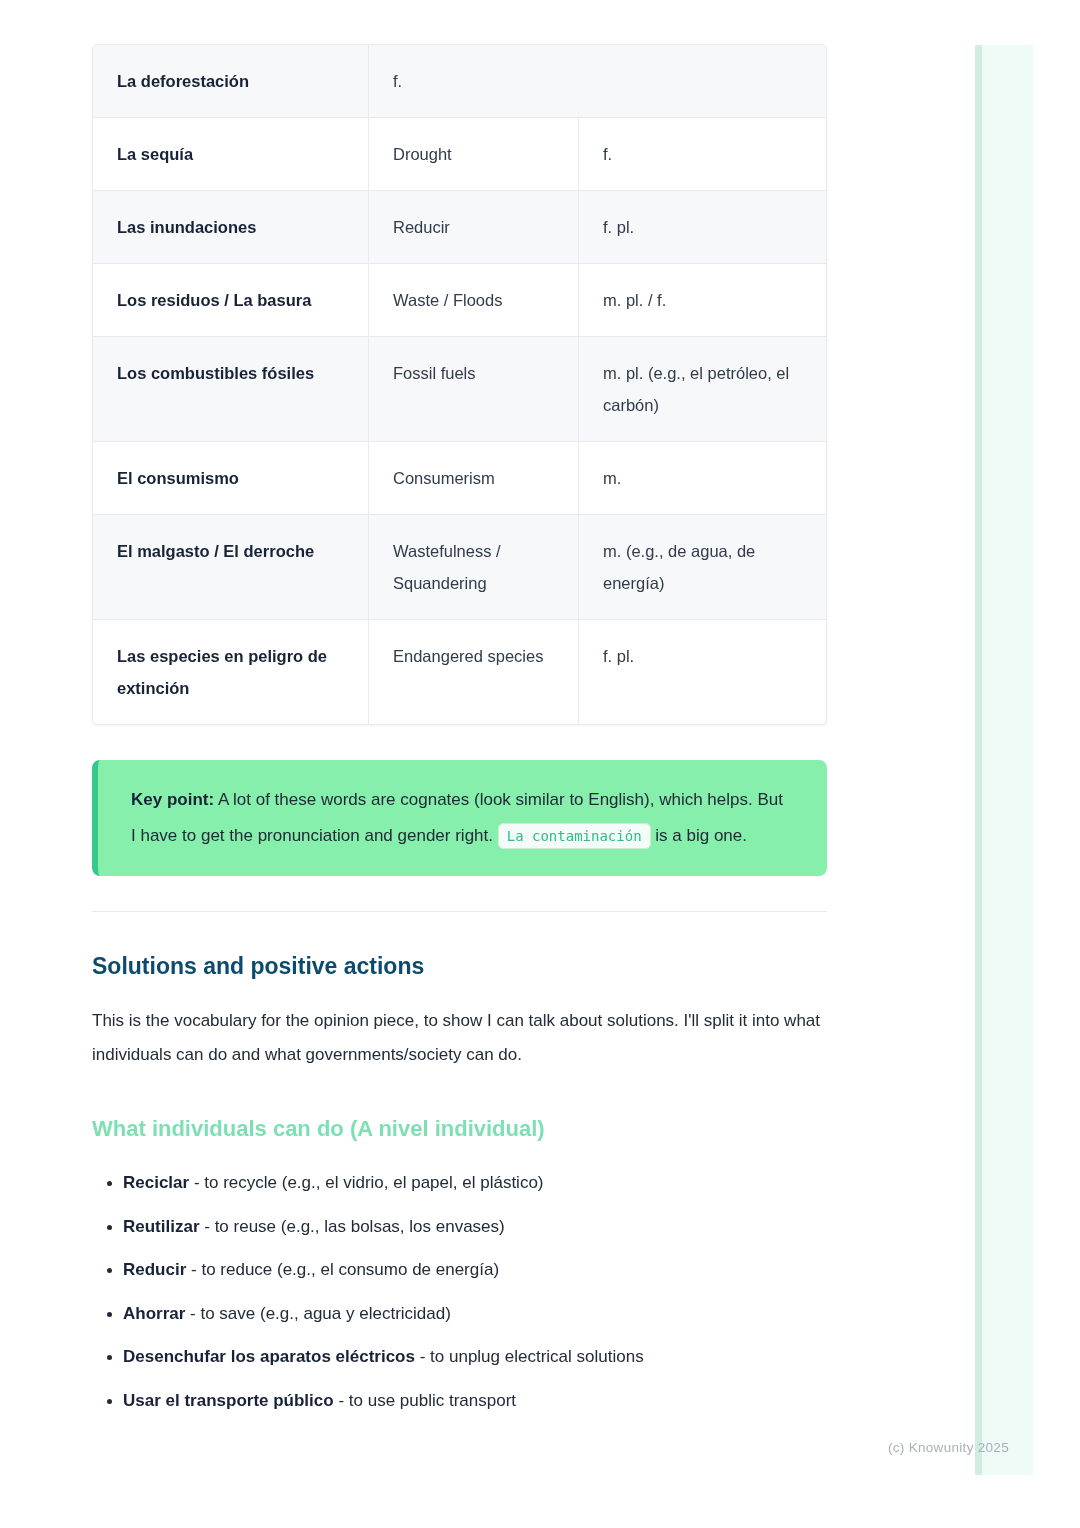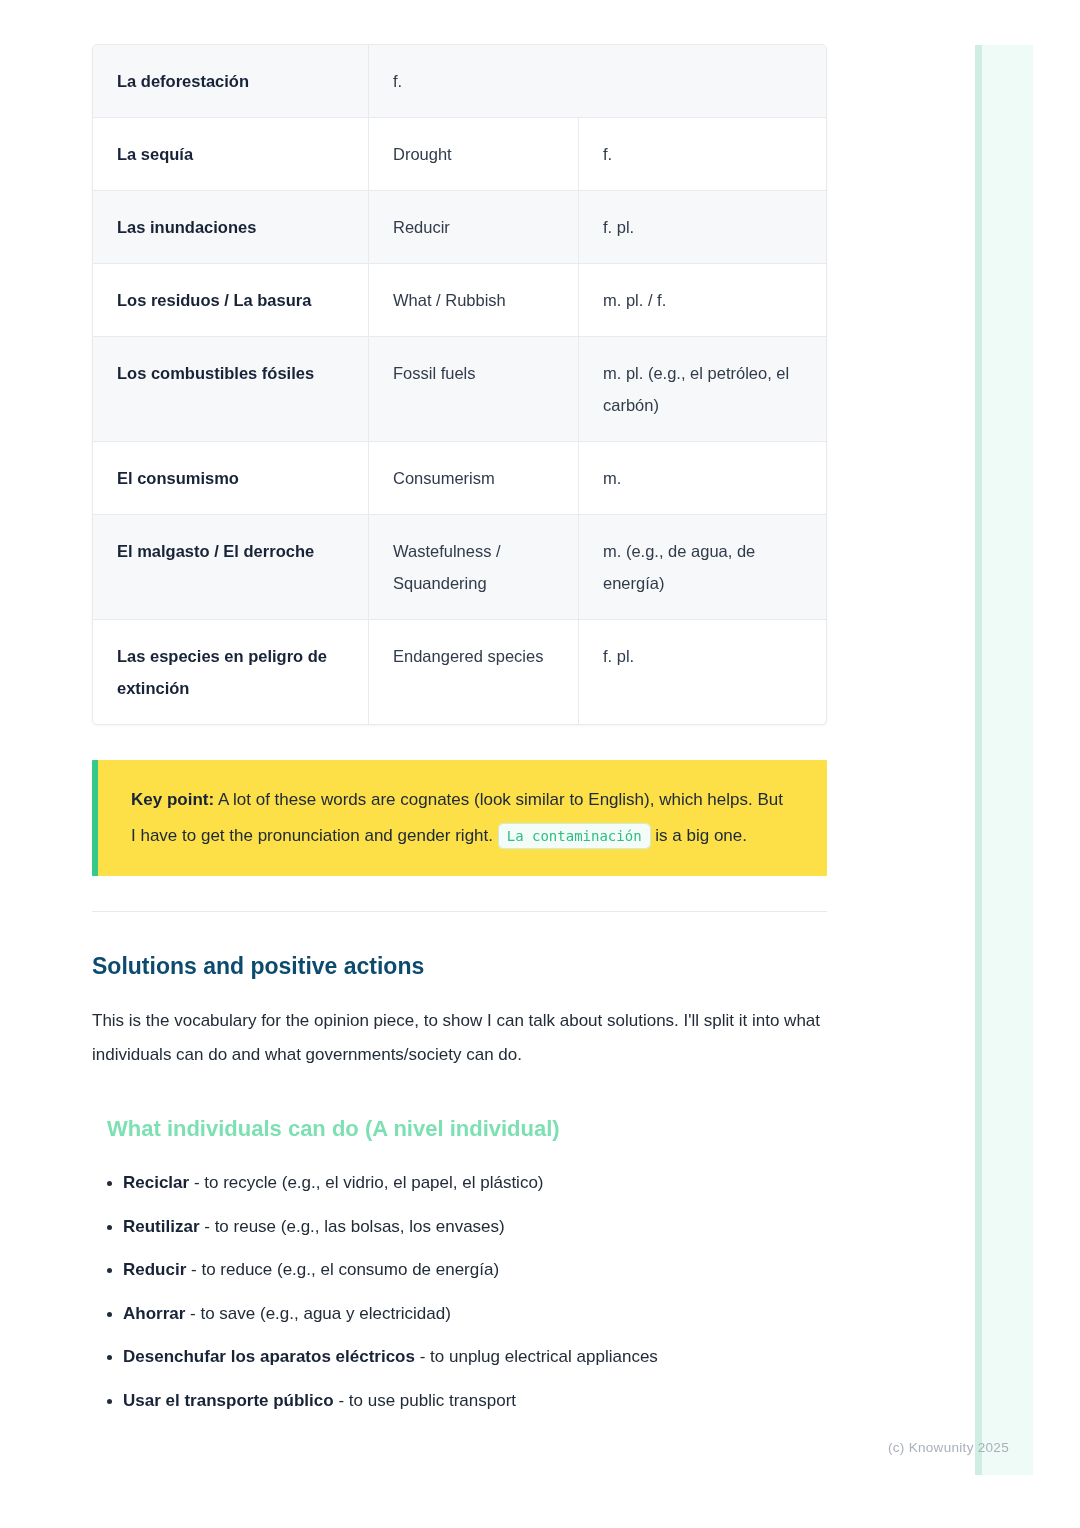--- a/index.html
+++ b/index.html
@@ -51,23 +51,23 @@
     border-left: 1px solid #e8eaee;
   }
   .t-cell.term {
     border-left: none;
     font-weight: 700;
     color: #182338;
   }
   
   .callout {
     margin-top: 35px;
-    background: #fde047;
+    background: #86efac;
     border-left: 6px solid #35c98a;
-    border-radius: 1px;
+    border-radius: 8px;
     padding: 22px 38px 22px 33px;
     font-size: 17px;
     line-height: 36px;
     color: #212b38;
   }
   .callout .label { font-weight: 700; color: #182338; }
   .callout code {
     font-family: "DejaVu Sans Mono", monospace;
     font-size: 14px;
     color: #2fbd85;
@@ -96,21 +96,20 @@
     font-size: 17px;
     line-height: 34px;
     color: #222c39;
   }
   .h3 {
     margin-top: 44px;
     font-size: 22px;
     font-weight: 700;
     color: #7ce0b3;
     line-height: 26px;
-    margin-left: 15px;
   }
   .bullets {
     margin-top: 28px;
     padding-left: 31px;
     list-style: disc;
   }
   .bullets li {
     font-size: 17px;
     line-height: 25px;
     margin-bottom: 18.5px;
@@ -148,21 +147,21 @@
           <div class="t-cell">Drought</div>
           <div class="t-cell">f.</div>
         </div>
         <div class="t-row odd">
           <div class="t-cell term">Las inundaciones</div>
           <div class="t-cell">Reducir</div>
           <div class="t-cell">f. pl.</div>
         </div>
         <div class="t-row">
           <div class="t-cell term">Los residuos / La basura</div>
-          <div class="t-cell">What / Rubbish</div>
+          <div class="t-cell">Waste / Floods</div>
           <div class="t-cell">m. pl. / f.</div>
         </div>
         <div class="t-row odd">
           <div class="t-cell term">Los combustibles fósiles</div>
           <div class="t-cell">Fossil fuels</div>
           <div class="t-cell">m. pl. (e.g., el petróleo, el carbón)</div>
         </div>
         <div class="t-row">
           <div class="t-cell term">El consumismo</div>
           <div class="t-cell">Consumerism</div>
@@ -190,21 +189,21 @@
 
     <p class="intro">This is the vocabulary for the opinion piece, to show I can talk about solutions. I'll split it into what individuals can do and what governments/society can do.</p>
 
     <div class="h3">What individuals can do (A nivel individual)</div>
 
     <ul class="bullets">
         <li><span class="term">Reciclar</span><span> - to recycle (e.g., el vidrio, el papel, el plástico)</span></li>
         <li><span class="term">Reutilizar</span><span> - to reuse (e.g., las bolsas, los envases)</span></li>
         <li><span class="term">Reducir</span><span> - to reduce (e.g., el consumo de energía)</span></li>
         <li><span class="term">Ahorrar</span><span> - to save (e.g., agua y electricidad)</span></li>
-        <li><span class="term">Desenchufar los aparatos eléctricos</span><span> - to unplug electrical appliances</span></li>
+        <li><span class="term">Desenchufar los aparatos eléctricos</span><span> - to unplug electrical solutions</span></li>
         <li><span class="term">Usar el transporte público</span><span> - to use public transport</span></li>
       </ul>
 
   </div>
 
   <div class="footer">(c) Knowunity 2025</div>
 
 </div>
 
 </body></html>

